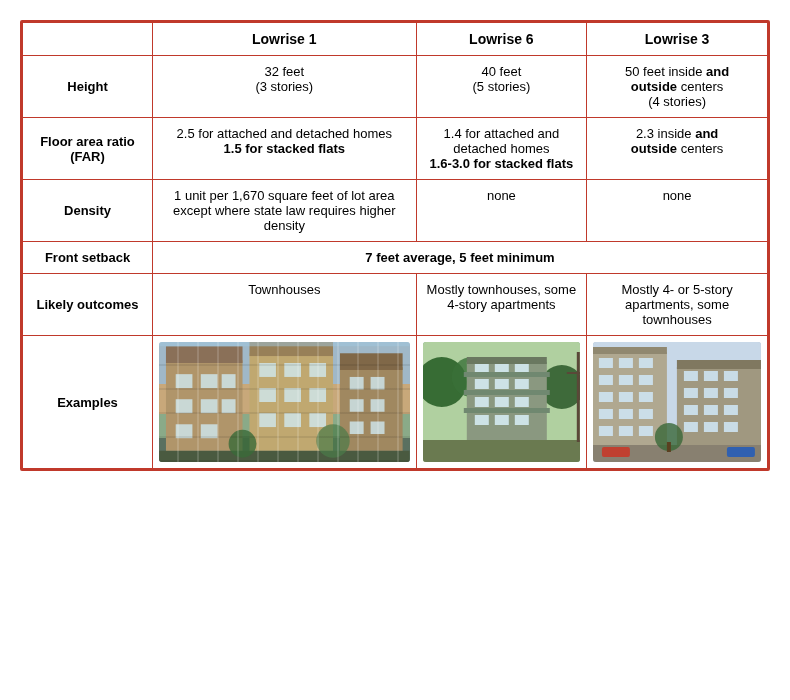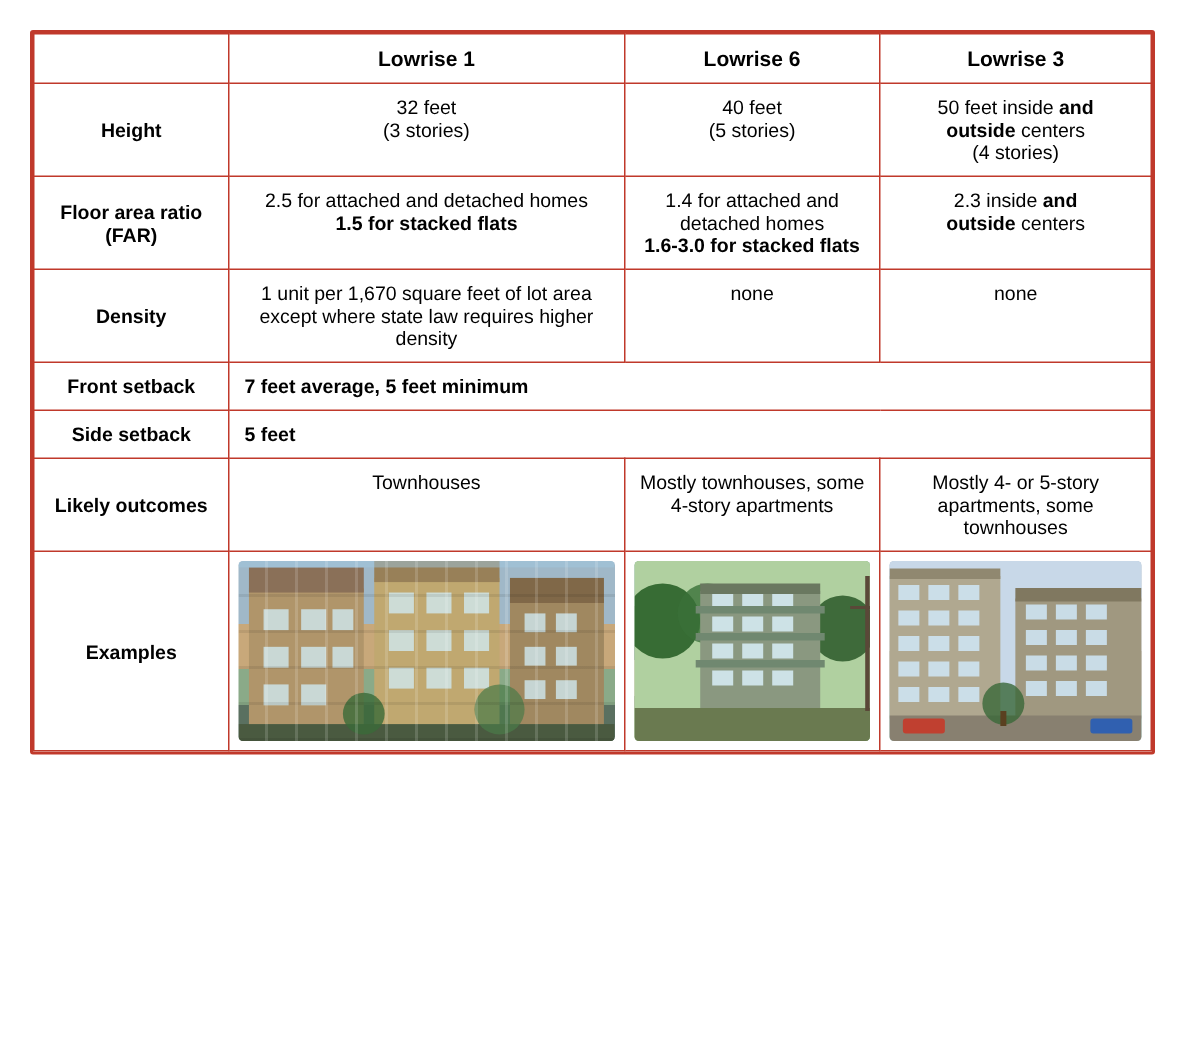--- a/index.html
+++ b/index.html
@@ -35,21 +35,21 @@
       font-weight: bold;
       font-size: 14px;
     }
     td.row-label {
       text-align: center;
       font-weight: bold;
       width: 130px;
       vertical-align: middle;
     }
     td.span-all {
-      text-align: left;
+      text-align: center;
       font-weight: bold;
     }
     .bold { font-weight: normal; }
     .example-cell {
       padding: 6px;
     }
     .photo-placeholder {
       width: 100%;
       height: 120px;
       border-radius: 3px;
@@ -170,24 +170,20 @@
         <td>none</td>
         <td>none</td>
       </tr>
 
       <tr>
         <td class="row-label">Front setback</td>
         <td colspan="3" class="span-all">7 feet average, 5 feet minimum</td>
       </tr>
 
 
-      <tr>
-        <td class="row-label">Side setback</td>
-        <td colspan="3" class="span-all">5 feet</td>
-      </tr>
 
 
       <tr>
         <td class="row-label">Likely outcomes</td>
         <td>Townhouses</td>
         <td>Mostly townhouses, some 4-story apartments</td>
         <td>Mostly 4- or 5-story apartments, some townhouses</td>
       </tr>
 
       <tr>

